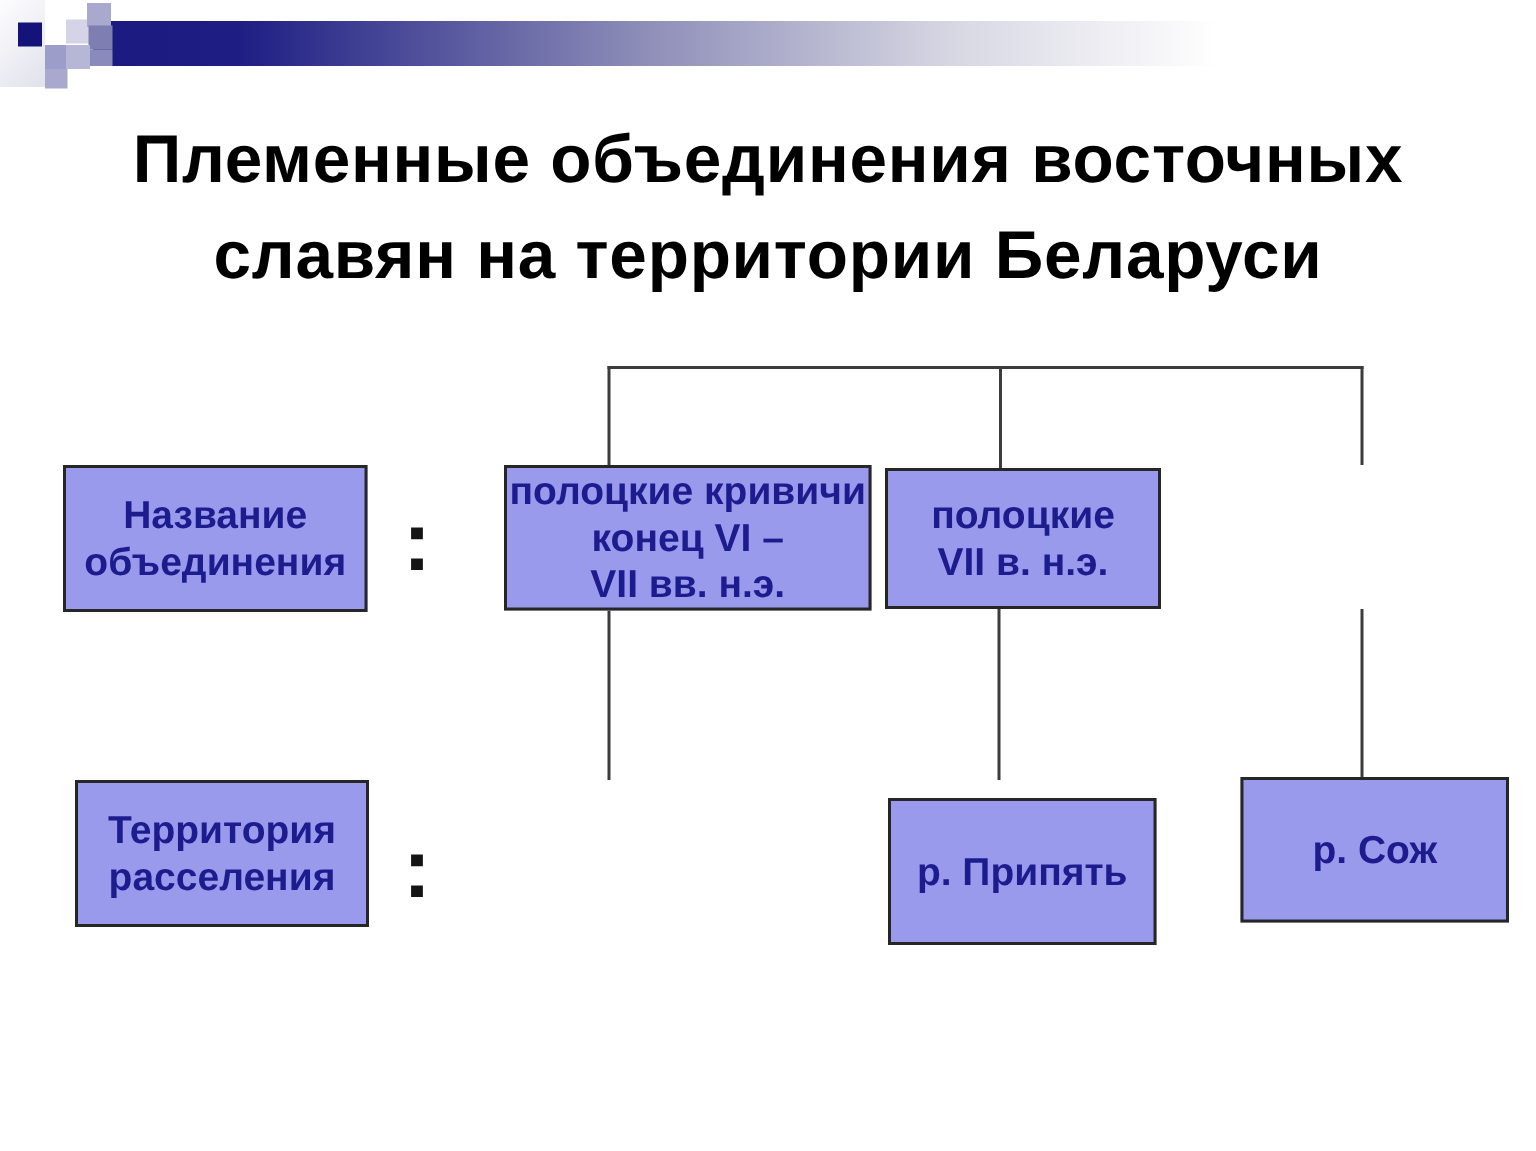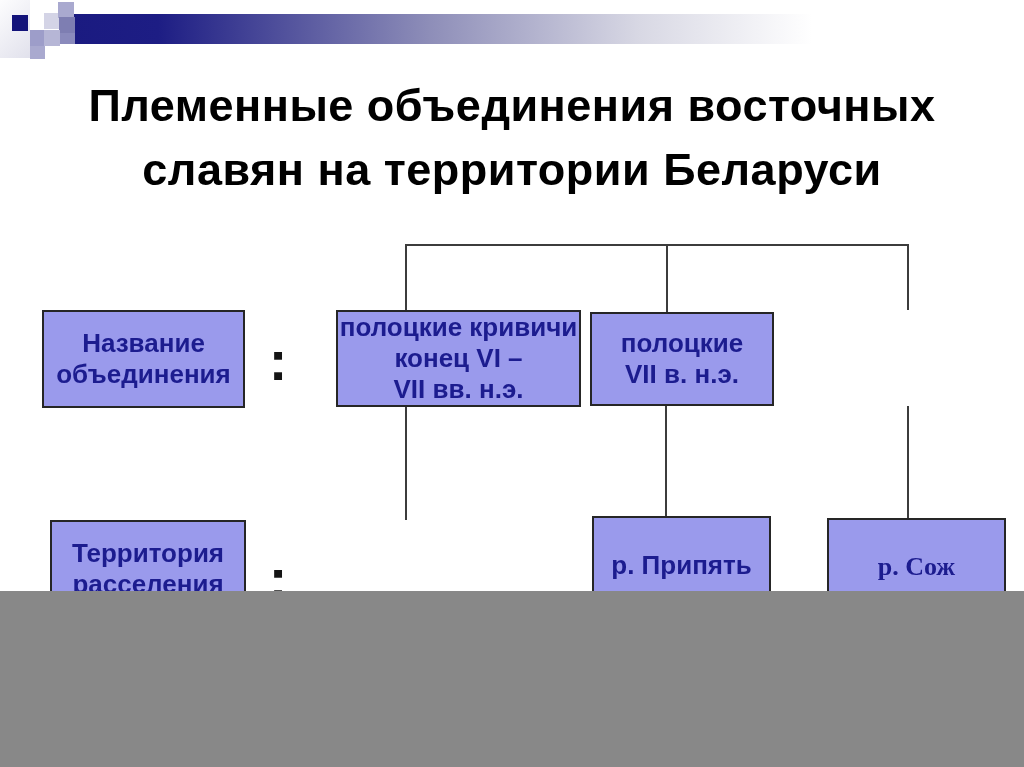--- a/index.html
+++ b/index.html
@@ -1,17 +1,17 @@
 <!DOCTYPE html>
 <html><head>
 <meta charset="utf-8">
 <style>
   html,body{margin:0;padding:0;background:#888;}
   .slide{
-    position:relative;width:1024px;height:591px;background:#ffffff;
+    position:relative;width:1024px;height:767px;background:#ffffff;
     overflow:hidden;font-family:"Liberation Sans", sans-serif;
   }
   
   .decor-strip{
     position:absolute;left:0;top:0;width:30px;height:58px;
     background:linear-gradient(135deg,#fdfdfe 0%,#e1e1ec 100%);
   }
   .header-bar{
     position:absolute;left:62px;top:14px;width:962px;height:30px;
     background:linear-gradient(to right,#1a1a80 0%,#1d1d84 10%,#8d8db8 38%,#d8d8e4 60%,#ffffff 78%,#ffffff 100%);
@@ -71,16 +71,16 @@
   <div class="colon" style="left:263px;top:333px;">:</div>
   <div class="box" style="left:300px;top:310px;width:245px;height:97px;margin-left:36px;">полоцкие кривичи
 конец VI –
 VII вв. н.э.</div>
   <div class="box" style="left:590px;top:312px;width:184px;height:94px;">полоцкие
 VII в. н.э.</div>
 
   <div class="box" style="left:50px;top:520px;width:196px;height:98px;text-align:center;">Территория
 расселения</div>
   <div class="colon" style="left:263px;top:551px;">:</div>
-  <div class="box" style="left:592px;top:516px;width:179px;height:98px;">р. Припять</div>
-  <div class="box" style="left:827px;top:518px;width:179px;height:97px;font-family:Liberation Serif, serif;">р. Сож</div>
+  <div class="box" style="left:592px;top:532px;width:179px;height:98px;">р. Припять</div>
+  <div class="box" style="left:827px;top:518px;width:179px;height:97px;">р. Сож</div>
 
 </div>
 
 </body></html>

